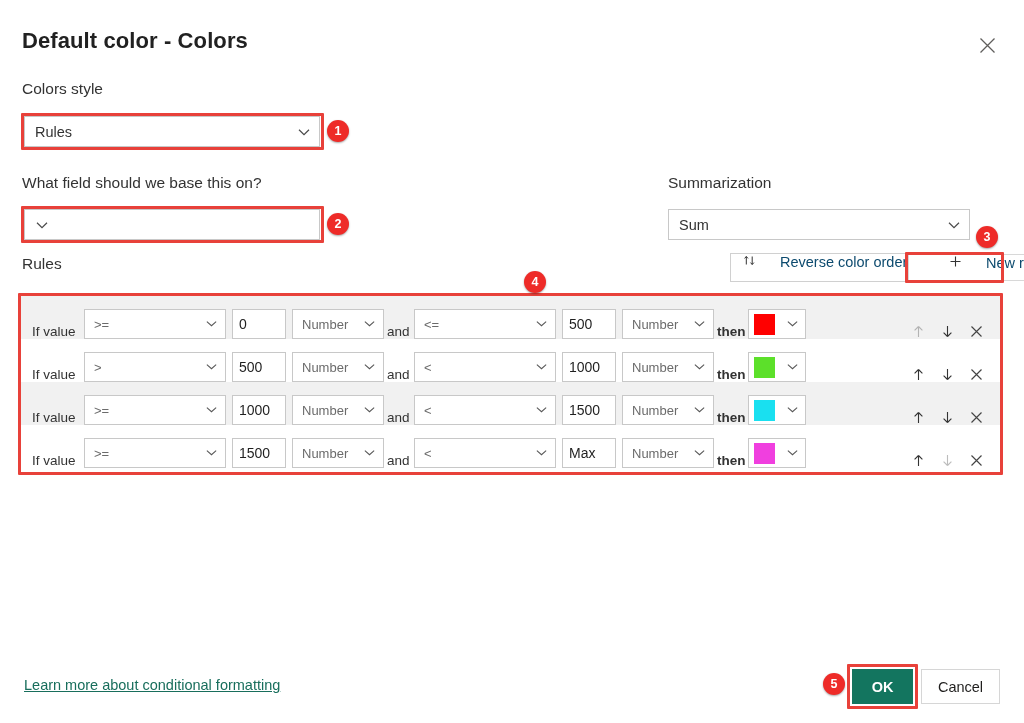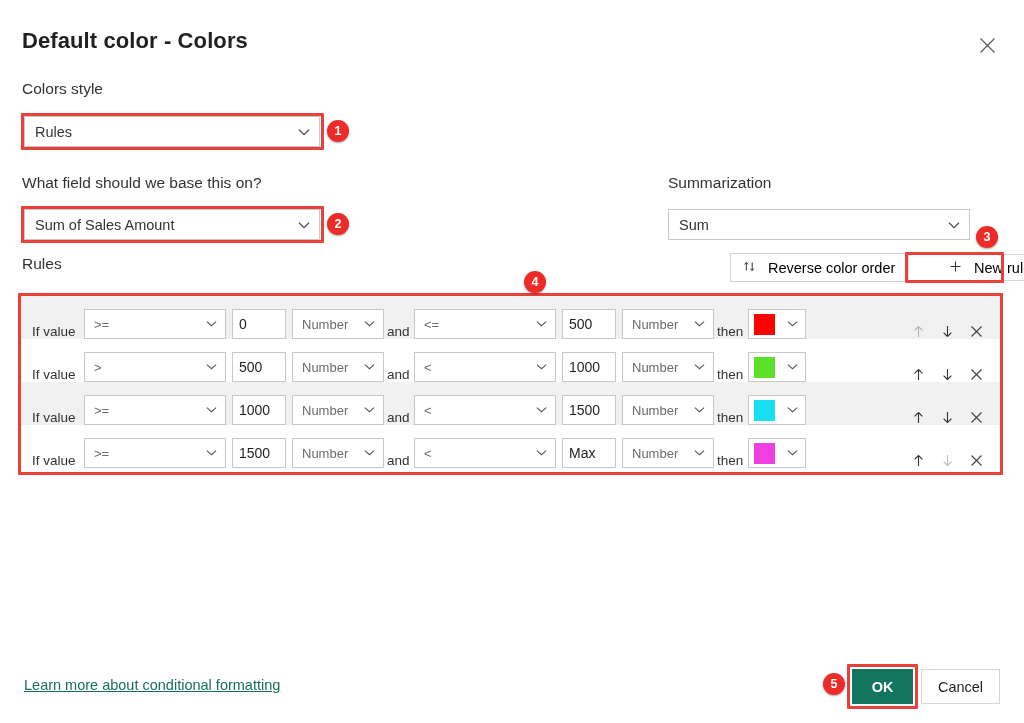--- a/index.html
+++ b/index.html
@@ -66,38 +66,38 @@
   }
   #badge-1 { left: 327px; top: 120px; }
   #badge-2 { left: 327px; top: 213px; }
   #badge-3 { left: 976px; top: 226px; }
   #badge-4 { left: 524px; top: 271px; }
   #badge-5 { left: 823px; top: 673px; }
 
   
   .pill-btn {
     position: absolute; height: 29px; background: #fff; border: 1px solid #d0d0d0;
-    display: flex; align-items: center; gap: 12px; padding: 0 12px;
-    font-size: 14.5px; color: #000000; cursor: pointer; white-space: nowrap;
+    display: flex; gap: 24px; padding: 0 12px;
+    font-size: 14.5px; color: #0c4a6e; cursor: pointer; white-space: nowrap;
   }
   #btn-reverse-color-order { left: 730px; top: 253px; }
   #btn-new-rule { left: 908px; top: 254px; height: 27px; border-color: #d8d8d8; padding-left: 40px; }
 
   
   .rules-table { position: absolute; left: 21px; top: 296px; width: 979px; }
   .rule-row {
     display: flex; align-items: flex-end; height: 43px; padding-left: 11px;
     font-size: 13.5px; color: #333;
   }
   .rule-row.alt { background: #f1f1f1; }
   .rule-row.plain { background: #ffffff; }
 
   .if-value { width: 52px; flex: none; font-size: 13.5px; color: #333; }
   .and-lbl, .then-lbl { width: 30px; flex: none; text-align: left; font-size: 13.5px; color: #333; padding-left: 3px; }
-  .then-lbl { width: 34px; }
+  .then-lbl { width: 34px; font-weight: bold; }
 
   .cell-combo {
     background: #fff; border: 1px solid #c8c8c8; height: 30px;
     display: flex; align-items: center; padding: 0 6px 0 9px; cursor: pointer;
     font-size: 13px; color: #555;
   }
   .cell-combo .combo-text { flex: 1; white-space: nowrap; overflow: hidden; }
   .op-combo { width: 142px; flex: none; }
   .op-combo .combo-text { color: #6b6b6b; font-size: 13px; }
   .val-input {
@@ -160,21 +160,20 @@
       <svg viewBox="0 0 14 14" width="14" height="14">
           <path d="M2 4.8 L7 9.6 L12 4.8" stroke="#4a4a4a" stroke-width="1.2" fill="none"></path>
         </svg>
     </span>
   </div>
   <div class="anno-rect" id="anno-1"></div>
   <div class="badge" id="badge-1">1</div>
 
   <div class="field-label" id="lbl-base-field">What field should we base this on?</div>
   <div class="combo" id="combo-base-field">
-    <span class="combo-text">Sum of Sales Amount</span>
     <span class="chev">
       <svg viewBox="0 0 14 14" width="14" height="14">
           <path d="M2 4.8 L7 9.6 L12 4.8" stroke="#4a4a4a" stroke-width="1.2" fill="none"></path>
         </svg>
     </span>
   </div>
   <div class="anno-rect" id="anno-2"></div>
   <div class="badge" id="badge-2">2</div>
 
   <div class="field-label" id="lbl-summarization">Summarization</div>

